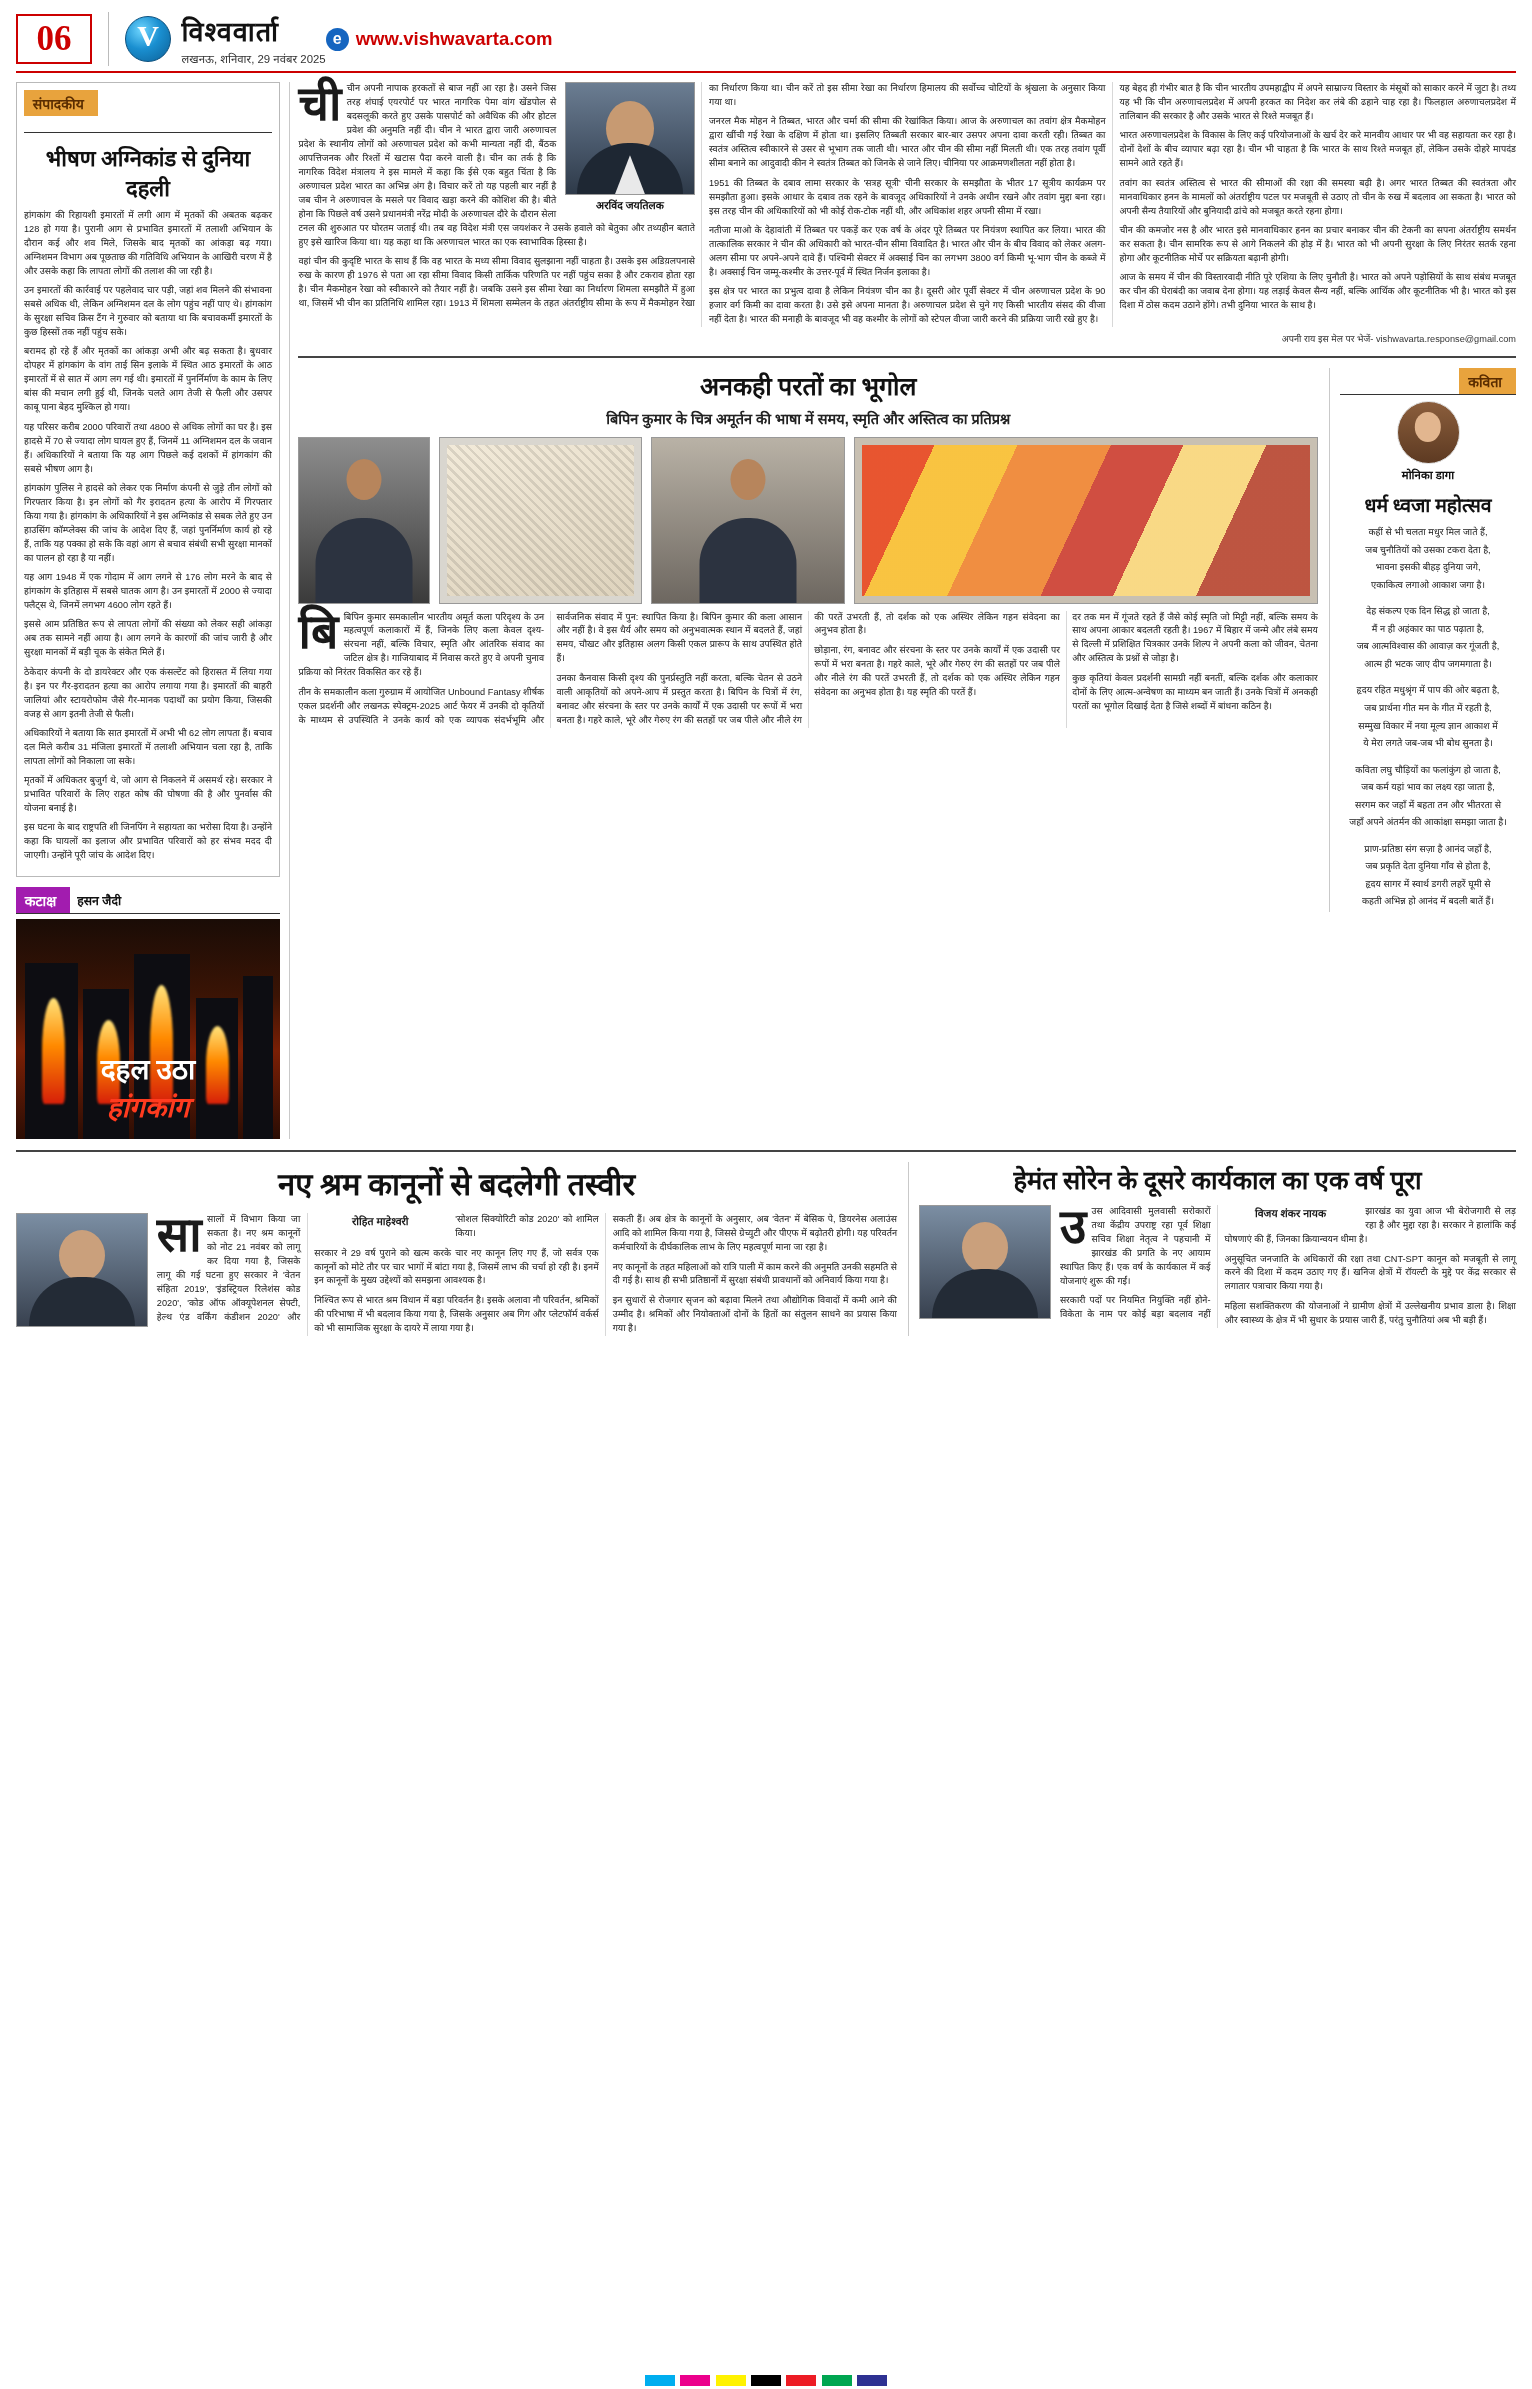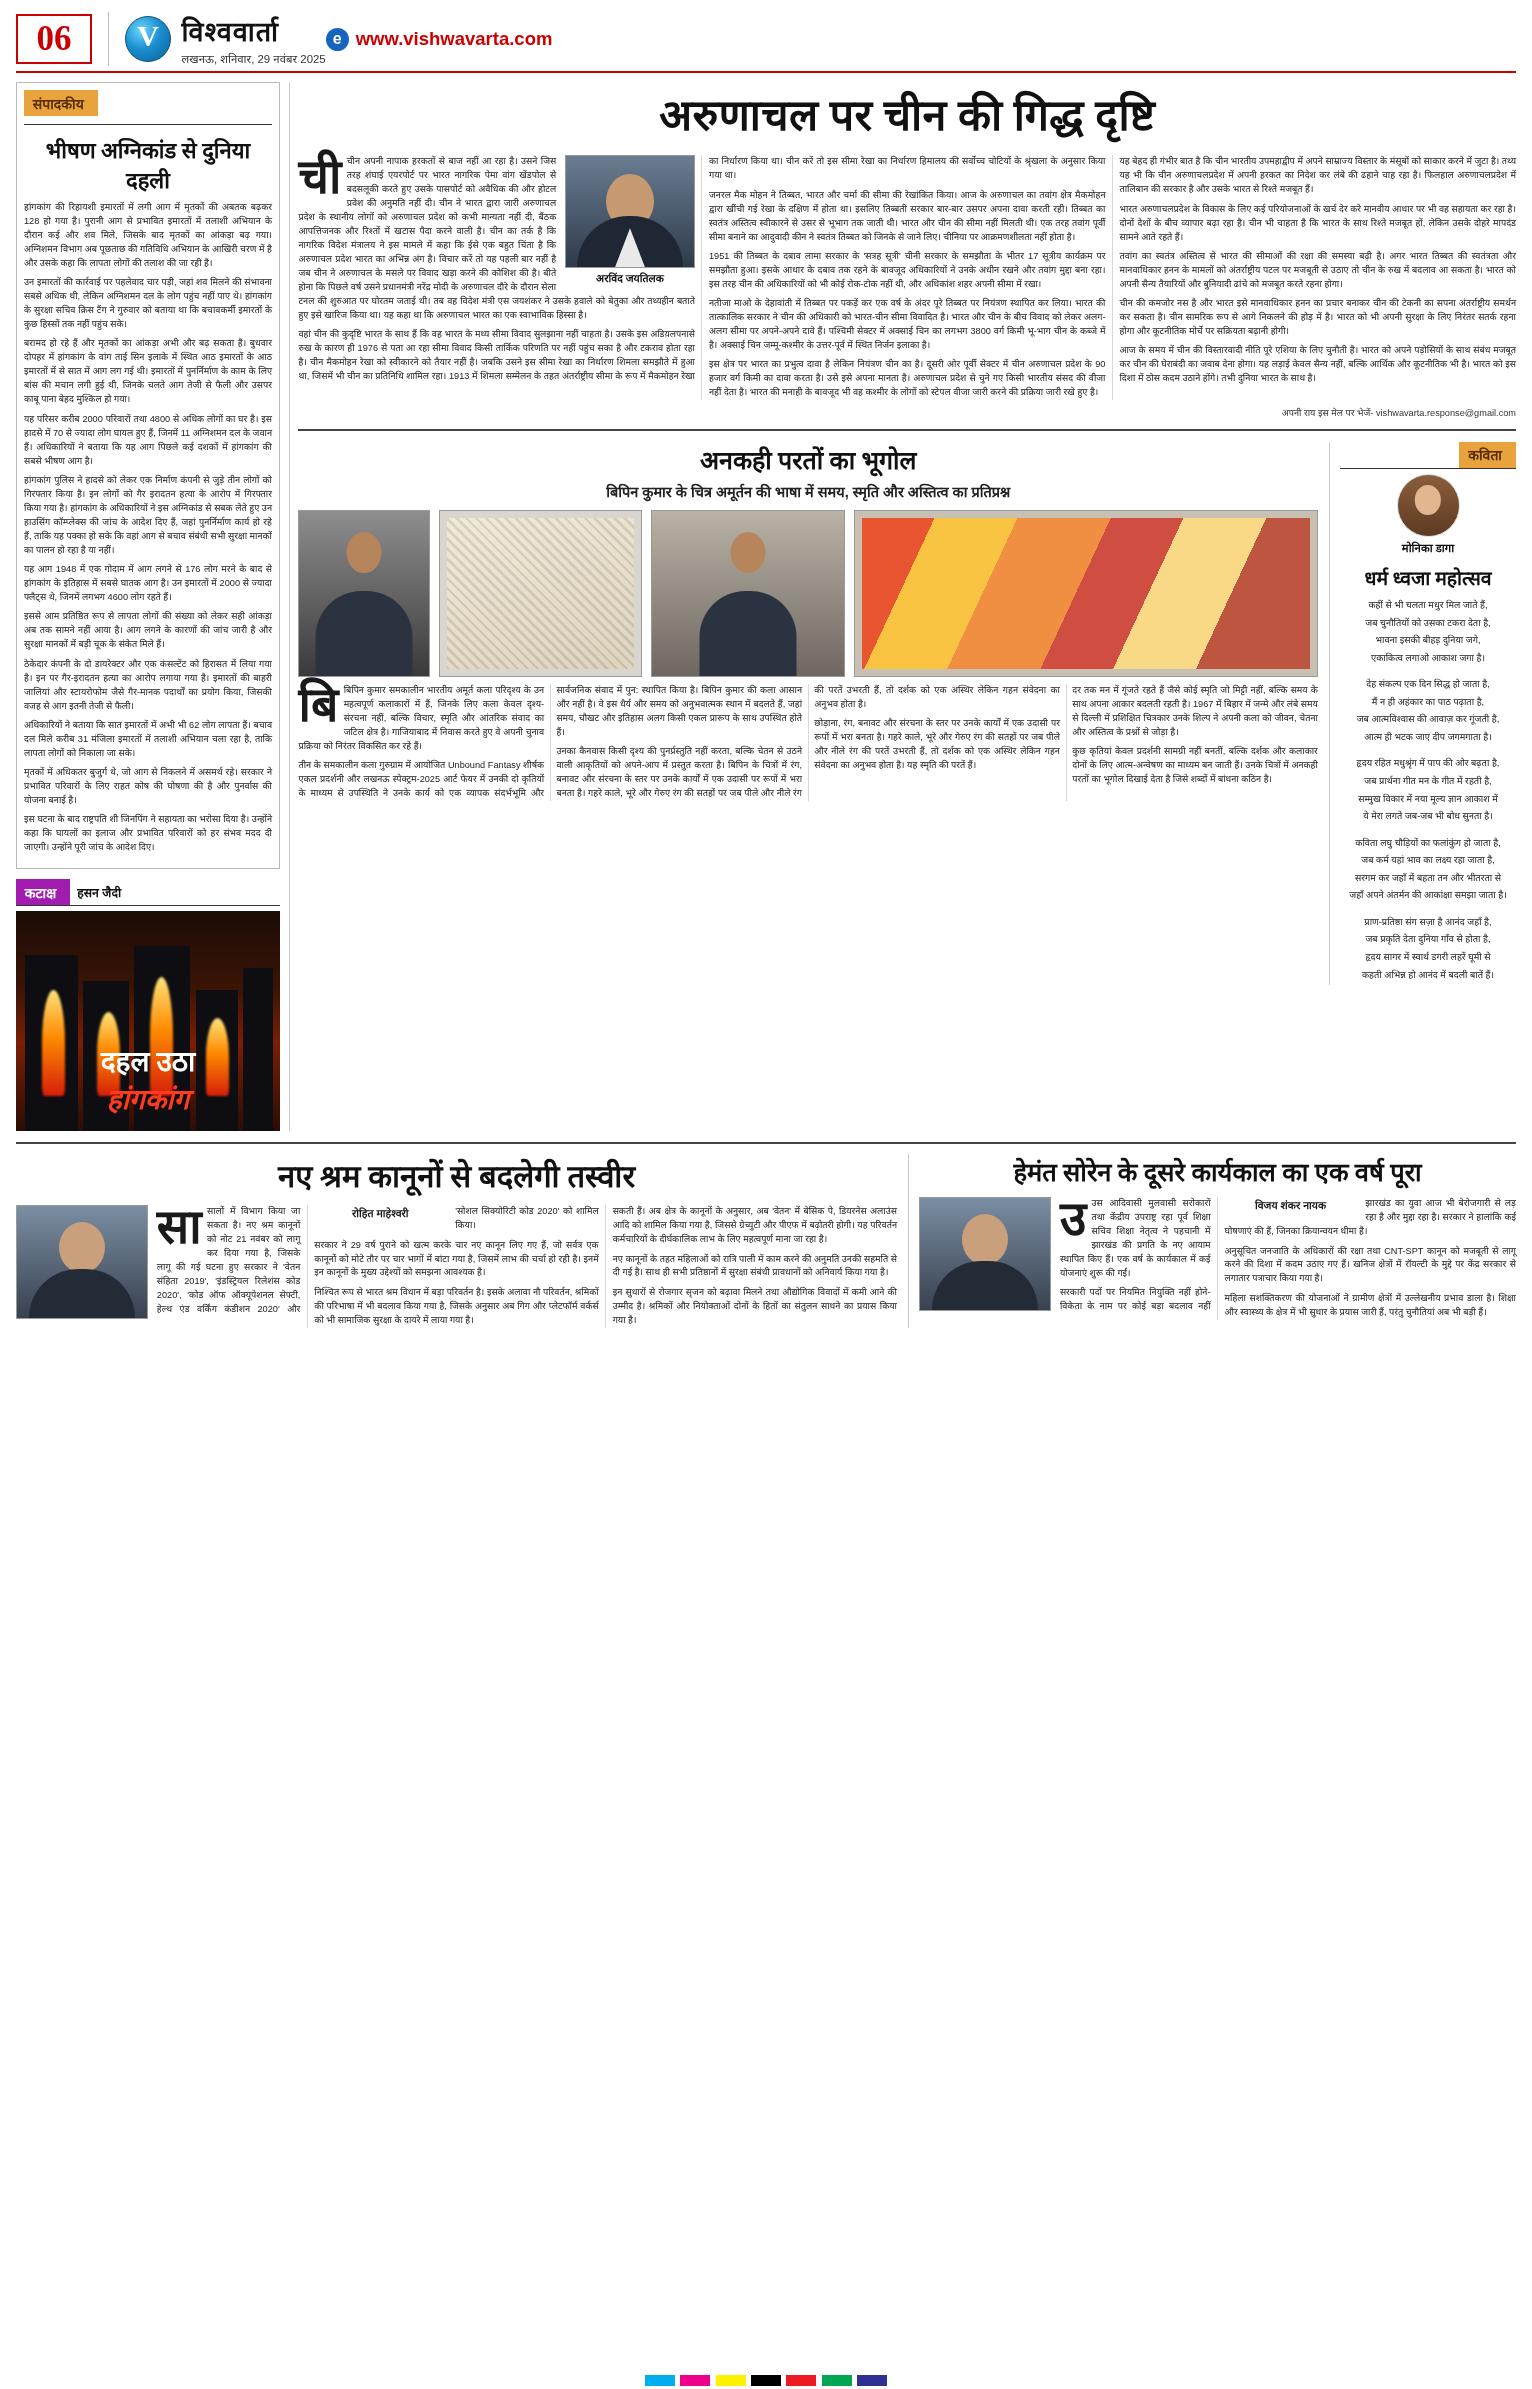--- a/index.html
+++ b/index.html
@@ -50,21 +50,21 @@
 
   .vrule { width:0.9px; background:#c9c9c9; }
   .hrule-thick { height:1.8px; background:#444; margin:10.6px 0; }
 
   
   .tag {
     display:inline-block; background:#e8a33d; color:#5a2d00; font-weight:bold;
     font-size:14px; padding:3.5px 14px 3.5px 8.8px; position:relative;
   }
   .tag.red { background:#a21caf; color:#fff; }
-  .tag-wrap { border-bottom:1.8px solid #333; padding-bottom:8px; }
+  .tag-wrap { border-bottom:1.8px solid #333; padding-bottom:16px; }
 
   .editorial-box { border:0.9px solid #b9b9b9; padding:7px; }
   .ed-title {
     font-size:22px; font-weight:bold; text-align:center; color:#111;
     font-family:"Liberation Serif", serif; margin:8.8px 0 7px;
   }
   .txt { font-size:9.2px; line-height:1.52; text-align:justify; color:#1a1a1a; }
   .txt p { margin:0 0 5.3px; }
 
   
@@ -230,21 +230,20 @@
             <div class="l2">हांगकांग</div>
           </div>
         </div>
       </div>
     </div>
 
     <div class="vrule"></div>
 
     <div class="col-mid">
 
-      <div class="main-head">अरुणाचल पर चीन की गिद्ध दृष्टि</div>
 
       <div class="cols3">
         <div class="author-card">
           <div class="author-photo">
             <div class="face"></div>
               <div class="torso"></div>
               <div class="shirt"></div>
           </div>
           <div class="author-name">अरविंद जयतिलक</div>
         </div>

